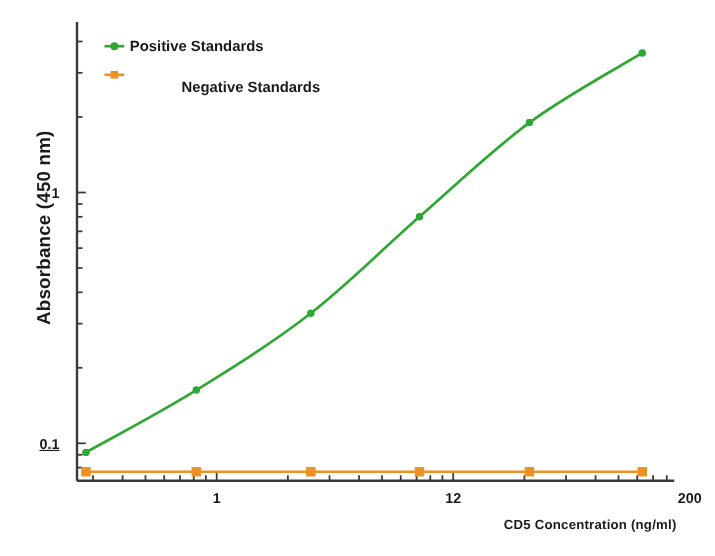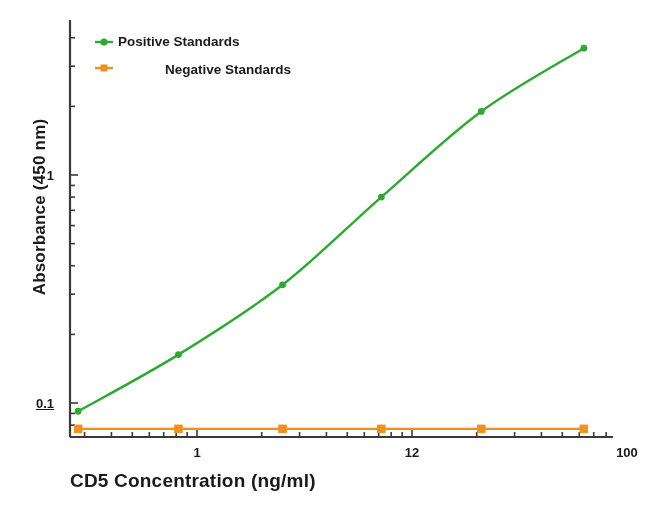--- a/index.html
+++ b/index.html
@@ -5,21 +5,21 @@
   html,body{margin:0;padding:0;}
   body{width:650px;height:505px;background:#ffffff;font-family:"Liberation Sans",sans-serif;overflow:hidden;}
   #root{position:relative;width:610px;height:505px;}
   #plot{position:absolute;left:0;top:0;width:650px;height:505px;}
   .lbl{position:absolute;color:#1a1a1a;font-family:"Liberation Sans",sans-serif;white-space:nowrap;}
   #ylabel{
     left:-80px;top:197px;width:240px;text-align:center;
     font-size:17px;font-weight:bold;letter-spacing:.2px;
     transform:rotate(-90deg);transform-origin:center center;
   }
-  #xlabel{left:70px;top:470px;width:545px;text-align:left;font-size:19px;font-weight:bold;letter-spacing:.2px;}
+  #xlabel{left:70px;top:470px;width:545px;text-align:right;font-size:12px;font-weight:bold;letter-spacing:.2px;}
   .ytick{font-size:13px;font-weight:bold;text-align:right;}
   .xtick{font-size:13px;font-weight:bold;text-align:center;}
   .legtext{font-size:13.5px;font-weight:bold;}
 </style>
 </head>
 <body>
 
 <div id="root">
 
   <svg id="plot" viewBox="0 0 650 505">
@@ -95,24 +95,24 @@
 
     <g>
       <line x1="95" y1="42" x2="113" y2="42" stroke="#2EA832" stroke-width="2.4"></line>
       <circle cx="104" cy="42" r="3.6" fill="#2EA832"></circle>
       <line x1="95" y1="68" x2="113" y2="68" stroke="#EE9124" stroke-width="2.4"></line>
       <rect x="100.5" y="64.5" width="7" height="7" fill="#EE9124"></rect>
     </g>
   </svg>
 
   <div class="lbl legtext" style="left:118px;top:34px;">Positive Standards</div>
-  <div class="lbl legtext" style="left:118px;top:62px;padding-left:47px;">Negative Standards</div>
+  <div class="lbl legtext" style="left:118px;top:72px;padding-left:47px;">Negative Standards</div>
 
   <div class="lbl" id="ylabel">Absorbance (450 nm)</div>
   <div class="lbl" id="xlabel">CD5 Concentration (ng/ml)</div>
 
   <div class="lbl ytick" style="left:18px;top:168px;width:36px;">1</div>
   <div class="lbl ytick" style="left:18px;top:396px;width:36px;text-decoration:underline;">0.1</div>
 
   <div class="lbl xtick" style="left:177px;top:445px;width:40px;">1</div>
   <div class="lbl xtick" style="left:392px;top:445px;width:40px;">12</div>
-  <div class="lbl xtick" style="left:607px;top:445px;width:40px;">100</div>
+  <div class="lbl xtick" style="left:607px;top:445px;width:40px;">200</div>
 </div>
 
 </body></html>

